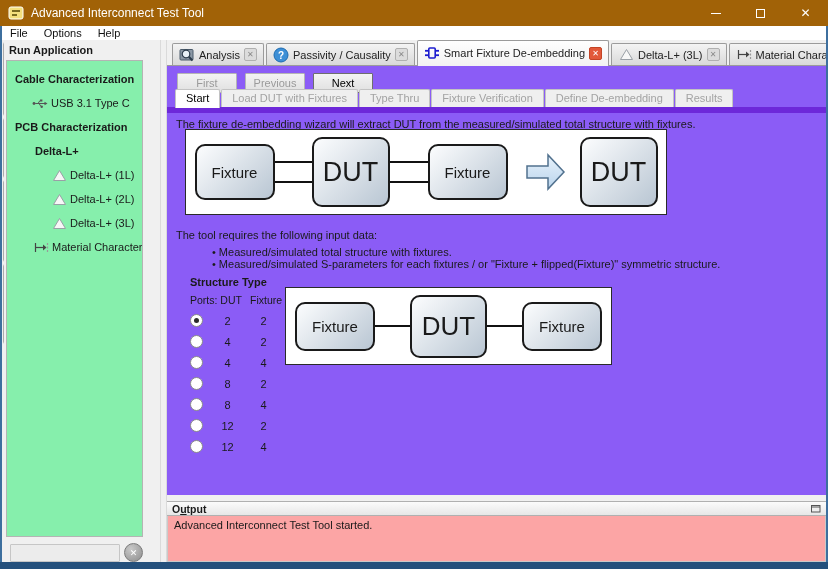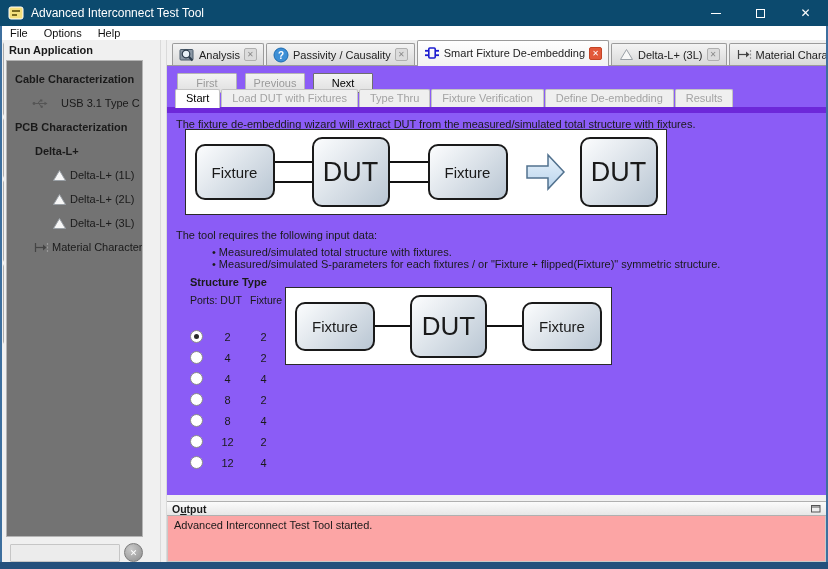--- a/index.html
+++ b/index.html
@@ -1,21 +1,21 @@
 <!DOCTYPE html>
 <html><head>
 <meta charset="utf-8">
 <style>
   * { box-sizing: border-box; margin: 0; padding: 0; }
   html,body { width: 828px; height: 569px; }
   body { font-family: "Liberation Sans", "DejaVu Sans", sans-serif; font-size: 11px; color:#1a1a1a; background:#f0f0f0; overflow:hidden; }
   #win { position:relative; width:828px; height:569px; background:#f0f0f0; }
 
   
-  .titlebar { position:absolute; left:0; top:0; width:828px; height:26px; background:#0c4a6e; display:flex; align-items:center; }
+  .titlebar { position:absolute; left:0; top:0; width:828px; height:26px; background:#a16207; display:flex; align-items:center; }
   .appicon { width:16px; height:16px; margin:0 7px 0 8px; }
   .titletext { color:#ffffff; font-size:12px; }
   .wincontrols { position:absolute; right:0; top:0; height:26px; display:flex; }
   .wcbtn { width:45px; height:26px; display:flex; align-items:center; justify-content:center; color:#fff; }
   .glyph-min { width:10px; border-bottom:1px solid #fff; height:1px; }
   .glyph-max { width:9px; height:9px; border:1px solid #fff; }
   .glyph-close { font-size:12px; line-height:12px; }
   .border-left, .border-right { position:absolute; top:26px; width:2px; height:536px; background:#3d6f9e; z-index:50; }
   .border-left { left:0; } .border-right { right:0; }
   .border-bottom { position:absolute; left:0; top:562px; width:828px; height:7px; background:#24507c; z-index:51; }
@@ -25,25 +25,25 @@
 
   
   .sidestrip { position:absolute; left:2px; top:40px; width:16px; height:522px; background:#f0f0f0; }
   .vtab { position:absolute; left:1px; width:15px; background:#e4e4e4; border:1px solid #ababab; border-right:none; border-radius:3px 0 0 3px; display:flex; align-items:center; justify-content:center; }
   .vtab.active { background:#ffffff; width:16px; }
   .vtab span { writing-mode:vertical-rl; transform:rotate(180deg); font-size:10px; color:#333; white-space:nowrap; }
 
   
   .leftpanel { position:absolute; left:4px; top:40px; width:142px; height:522px; background:#f0f0f0; }
   .lp-header { position:absolute; left:5px; top:4px; font-weight:bold; font-size:11px; }
-  .treebox { position:absolute; left:2px; top:20px; width:137px; height:477px; background:#737373; border:1px solid #b4b4b4; padding-top:6px; overflow:hidden; }
+  .treebox { position:absolute; left:2px; top:20px; width:137px; height:477px; background:#86efac; border:1px solid #b4b4b4; padding-top:6px; overflow:hidden; }
   .tree-row { height:24px; line-height:24px; display:flex; align-items:center; white-space:nowrap; }
   .tree-row.bold { font-weight:bold; }
   .tree-row .ticon { display:inline-flex; width:18px; justify-content:center; margin-right:2px; flex:none; }
-  .pl8 { padding-left:8px; } .pl26 { padding-left:24px;gap:10px; } .pl28 { padding-left:28px; } .pl45 { padding-left:43px; } .pl27 { padding-left:25px; }
+  .pl8 { padding-left:8px; } .pl26 { padding-left:24px; } .pl28 { padding-left:28px; } .pl45 { padding-left:43px; } .pl27 { padding-left:25px; }
   .filterinput { position:absolute; left:6px; top:504px; width:110px; height:18px; background:#ececec; border:1px solid #c6c6c6; border-radius:1px; font-size:11px; padding:0 4px; color:#555; }
   .clearbtn { position:absolute; left:120px; top:503px; width:19px; height:19px; border-radius:50%; background:radial-gradient(circle at 35% 30%, #c9c9c9, #8d8d8d); border:1px solid #7b7b7b; color:#fff; font-size:9px; font-weight:bold; display:flex; align-items:center; justify-content:center; }
 
   .splitter { position:absolute; left:160px; top:40px; width:7px; height:522px; background:#f0f0f0; border-left:1px solid #dadada; border-right:1px solid #dadada; }
 
   
   .main { position:absolute; left:167px; top:40px; width:659px; height:522px; }
   .doc-tabbar { position:absolute; left:0; top:0; width:659px; height:26px; border-bottom:1px solid #9b9b9b; display:flex; align-items:flex-end; padding-left:5px; }
   .dtab { height:22px; display:flex; align-items:center; gap:4px; padding:0 6px; background:linear-gradient(#f4f4f4,#d9d9d9); border:1px solid #9b9b9b; border-bottom:none; border-radius:2px 2px 0 0; margin-right:2px; white-space:nowrap; }
   .dtab.active { height:26px; background:linear-gradient(#ffffff,#f2f2f2); margin-bottom:-1px; padding-bottom:1px; }
@@ -73,21 +73,21 @@
   .conn2 { height:22px; border-top:2px solid #111; border-bottom:2px solid #111; flex:none; }
   .conn1 { height:2px; background:#111; flex:none; }
   .gap { flex:none; }
 
   .requires { position:absolute; left:9px; top:163px; font-size:11px; }
   .bullet-row { position:absolute; left:45px; font-size:11px; }
   .bullet-row::before { content:"•"; margin-right:3px; }
 
   .structure { position:absolute; left:23px; top:210px; width:95px; }
   .st-title { font-weight:bold; font-size:11px; margin-bottom:6px; }
-  .st-heads { display:flex; font-size:10.5px; margin-bottom:20px; }
+  .st-heads { display:flex; font-size:10.5px; margin-bottom:4px; }
   .st-h1 { width:62px; } .st-h2 { width:36px; }
   .st-row { display:flex; align-items:center; height:21px; }
   .radio { width:13px; height:13px; border:1px solid #8a8a8a; border-radius:50%; background:#fff; margin-right:8px; position:relative; flex:none; }
   .radio.sel::after { content:""; position:absolute; left:3px; top:3px; width:5px; height:5px; border-radius:50%; background:#2b2b2b; }
   .st-dut { width:33px; text-align:center; } .st-fix { width:33px; text-align:center; margin-left:3px; }
 
   
   .out-splitter { position:absolute; left:0; top:455px; width:659px; height:6px; background:#f0f0f0; }
   .out-header { position:absolute; left:0; top:461px; width:659px; height:15px; background:linear-gradient(#fbfbfb,#e7e7e7); border-top:1px solid #b0b0b0; border-bottom:1px solid #b0b0b0; display:flex; align-items:center; padding:0 5px; font-size:10.5px; font-weight:bold; }
   .out-header .mn { text-decoration:underline; }

